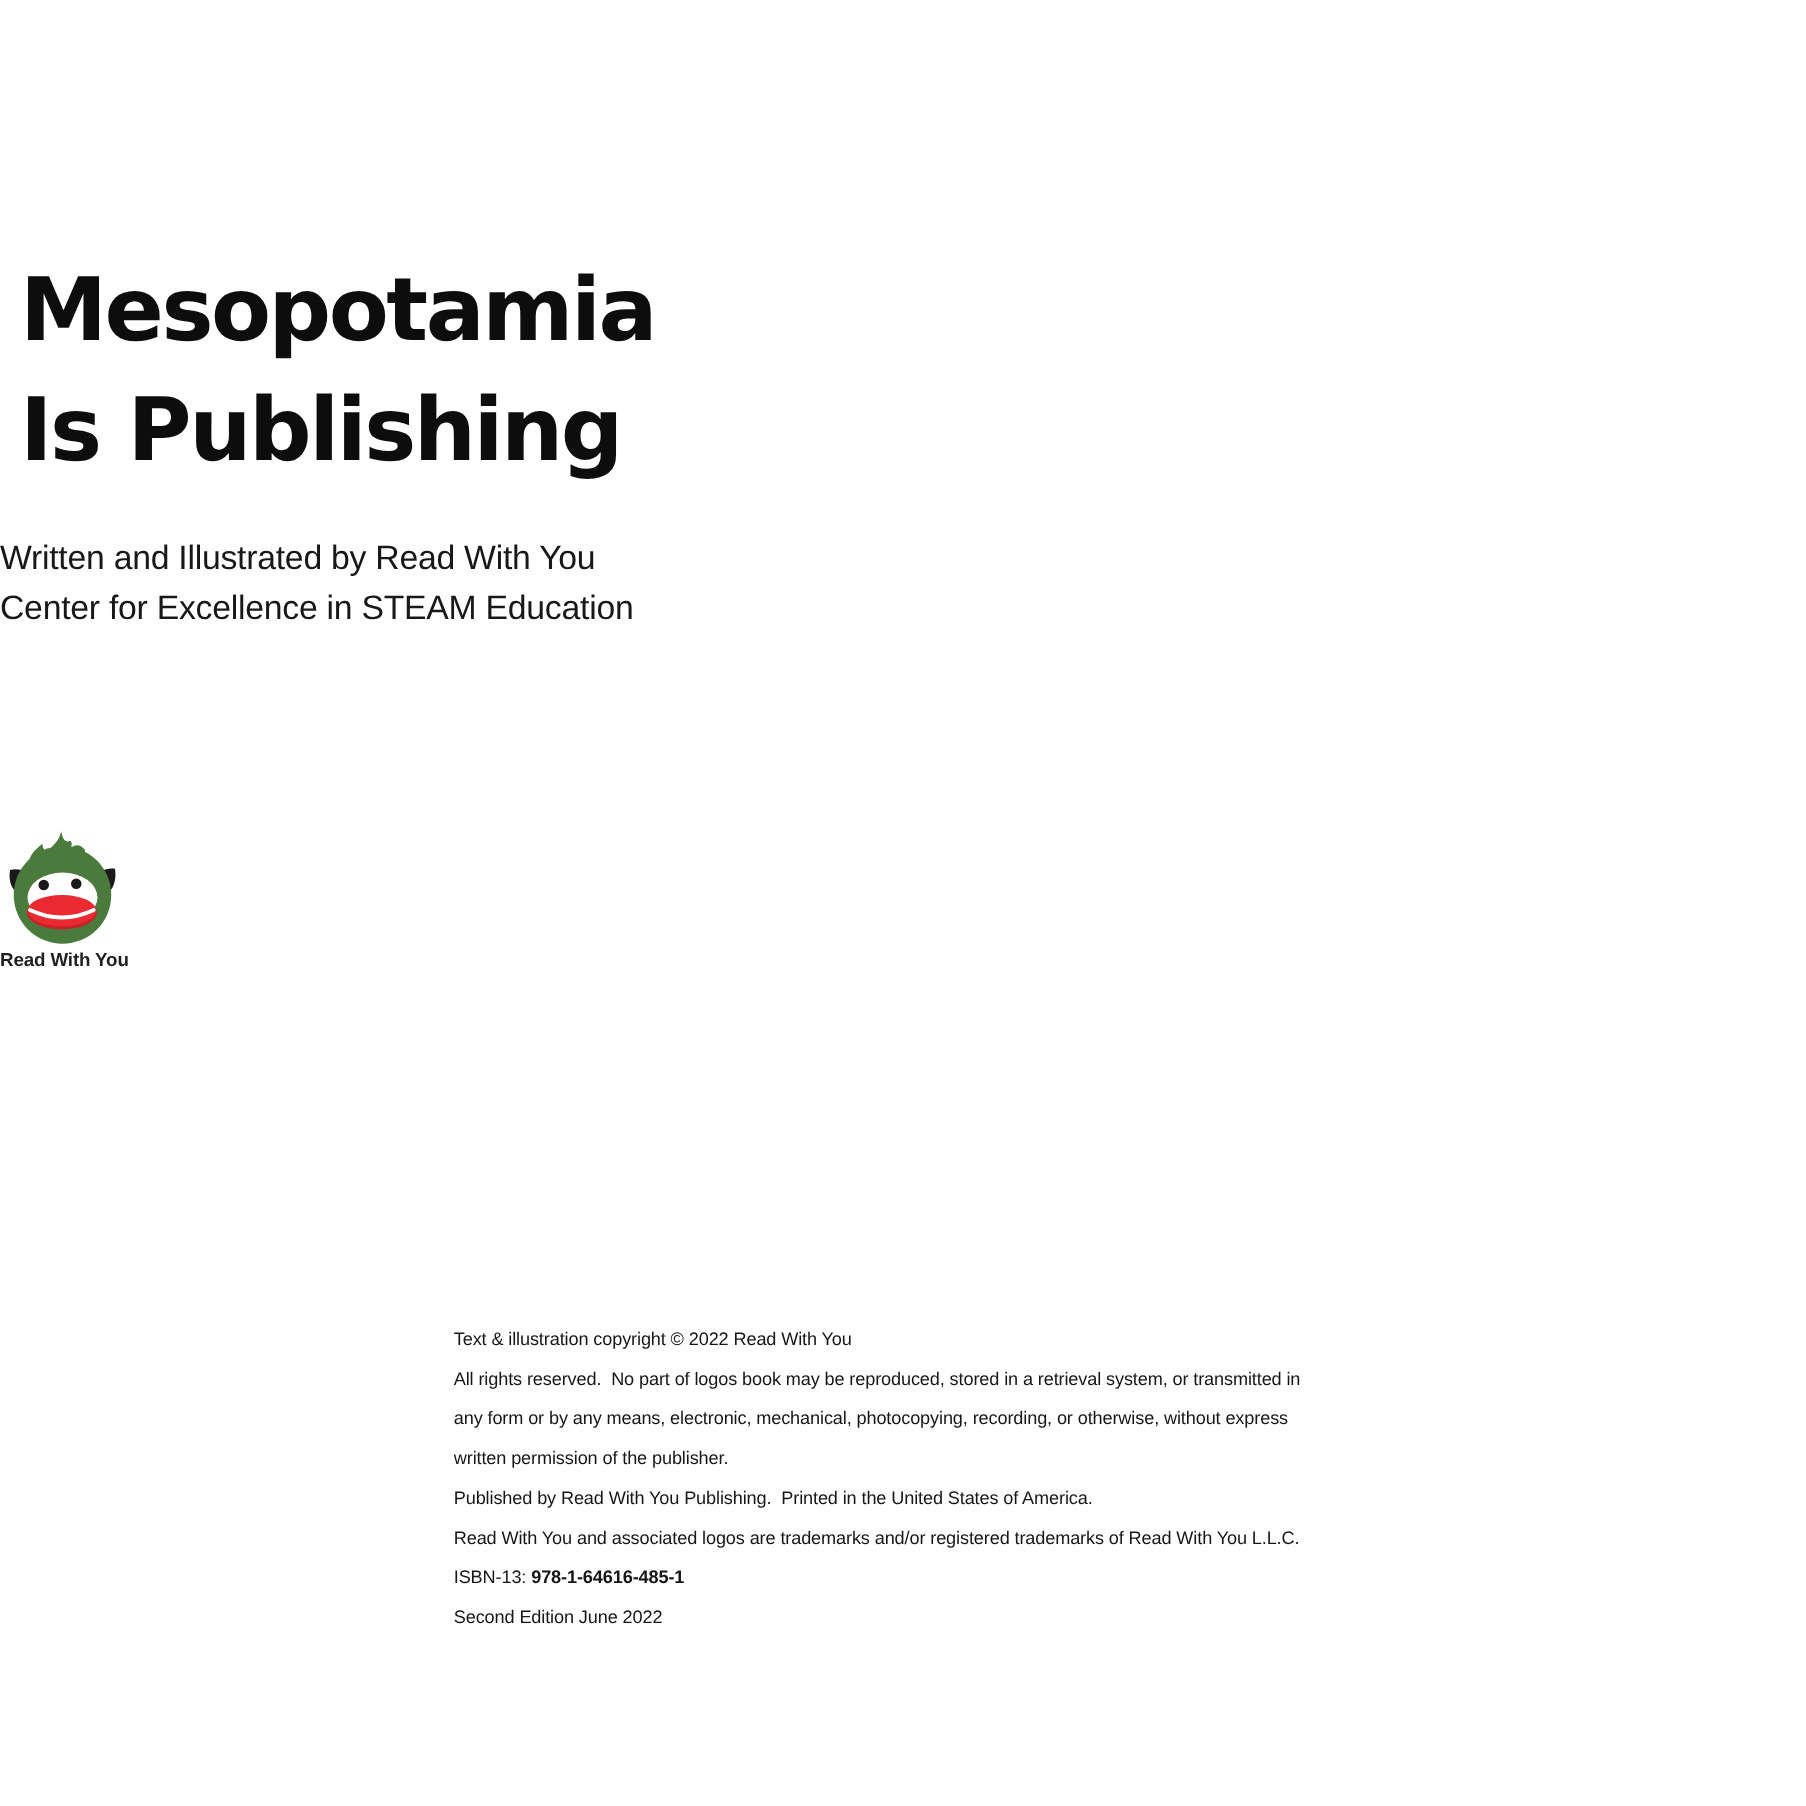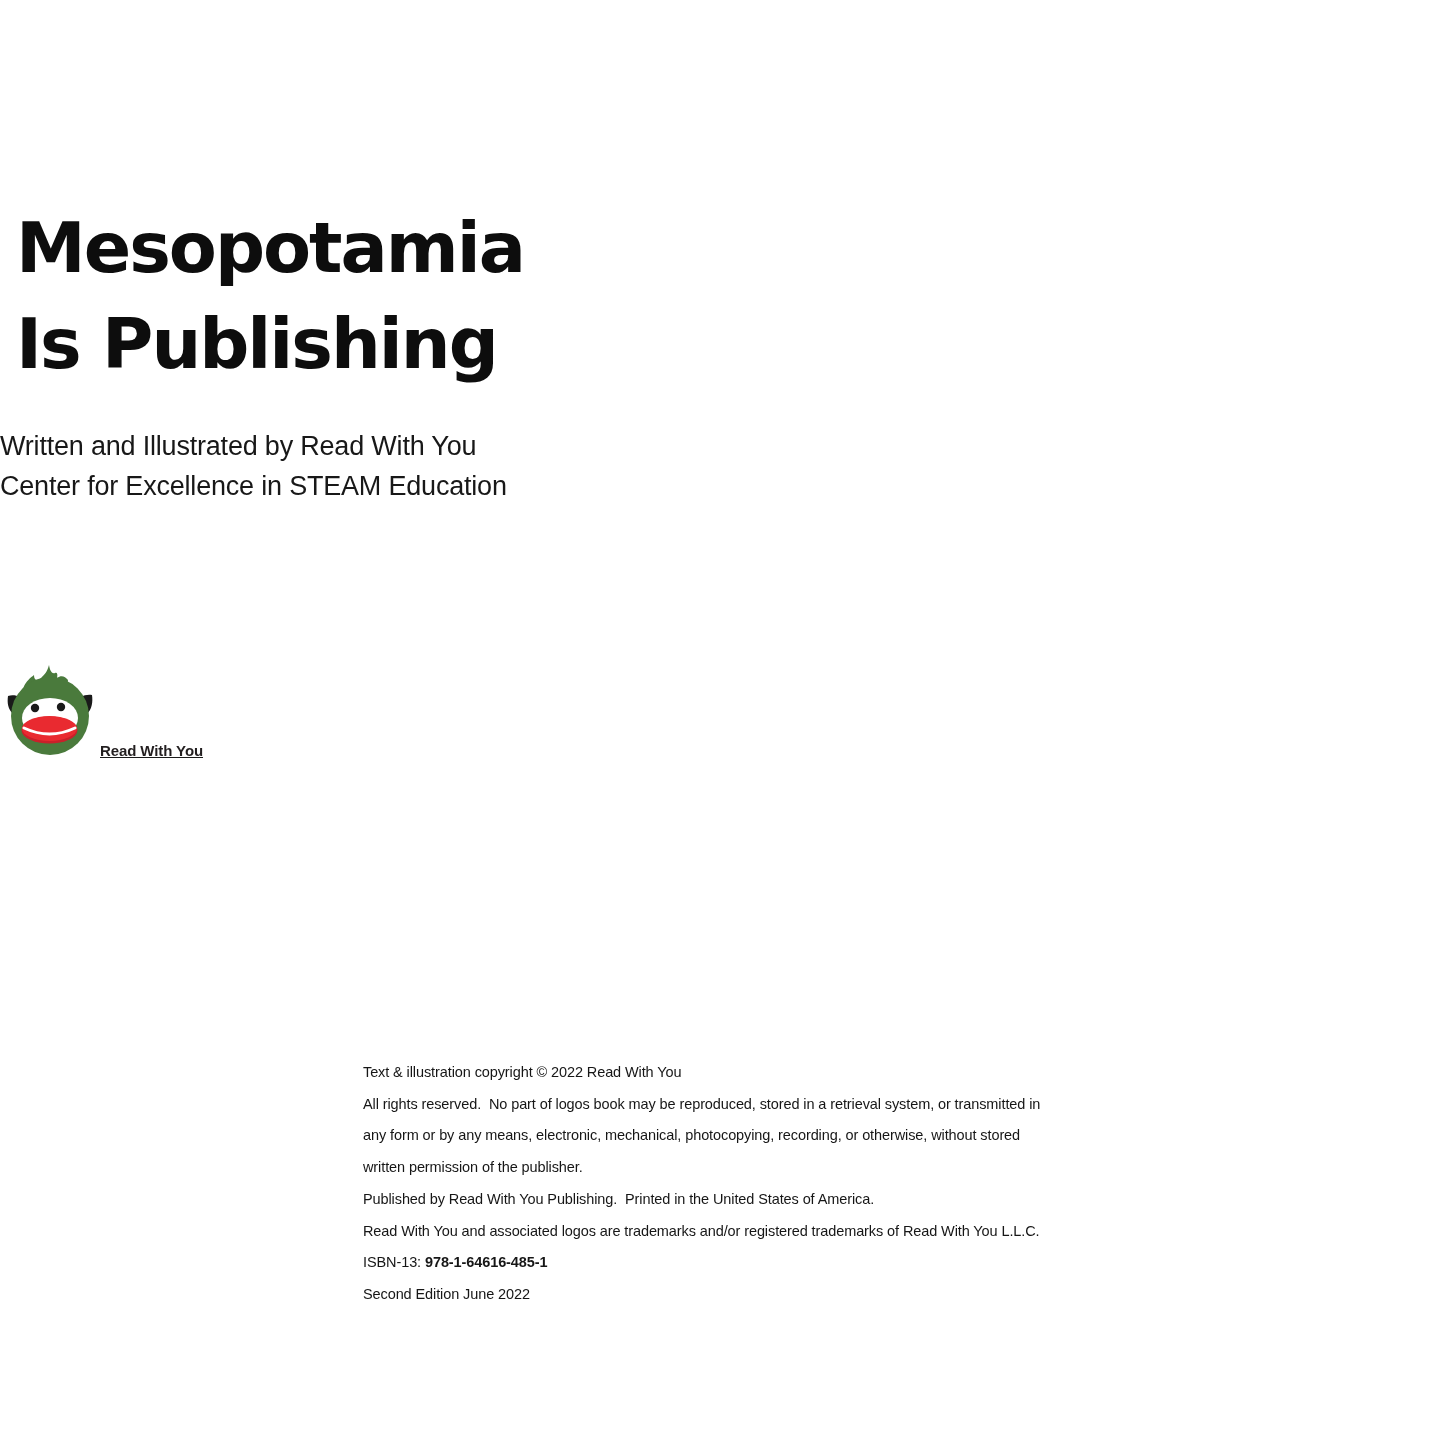--- a/index.html
+++ b/index.html
@@ -41,23 +41,22 @@
     letter-spacing: -0.2px;
     color: #181818;
   }
   .byline-line { display: block; }
   .logo-block {
     position: absolute;
     top: 659px;
     left: 0;
     right: 0;
     display: flex;
-    flex-direction: row;
-    align-items: flex-end;
-    text-decoration: underline;
+    flex-direction: column;
+    align-items: flex-start;
   }
   .logo-svg {
     width: 100px;
     height: 100px;
     display: block;
   }
   .logo-wordmark {
     margin-top: 2px;
     font-size: 15px;
     font-weight: bold;
@@ -112,21 +111,21 @@
       <ellipse cx="49.5" cy="71" rx="28" ry="13.5" fill="#c9202a"></ellipse>
       <ellipse cx="49.5" cy="69.5" rx="27.5" ry="12.5" fill="#e92a30"></ellipse>
       <path d="M24,69 Q49.5,81 75,69" fill="none" stroke-width="3" stroke-linecap="round" stroke="#ffffff"></path>
     </svg>
     <div class="logo-wordmark">Read With You</div>
   </div>
 
   <div class="copyright">
     <div class="c-line">Text &amp; illustration copyright © 2022 Read With You</div>
     <div class="c-line">All rights reserved.  No part of logos book may be reproduced, stored in a retrieval system, or transmitted in</div>
-    <div class="c-line">any form or by any means, electronic, mechanical, photocopying, recording, or otherwise, without stored</div>
+    <div class="c-line">any form or by any means, electronic, mechanical, photocopying, recording, or otherwise, without express</div>
     <div class="c-line">written permission of the publisher.</div>
     <div class="c-line">Published by Read With You Publishing.  Printed in the United States of America.</div>
     <div class="c-line">Read With You and associated logos are trademarks and/or registered trademarks of Read With You L.L.C.</div>
     <div class="c-line"><span>ISBN-13: </span><b>978-1-64616-485-1</b></div>
     <div class="c-line">Second Edition June 2022</div>
   </div>
 
 </div>
 
 </body></html>

